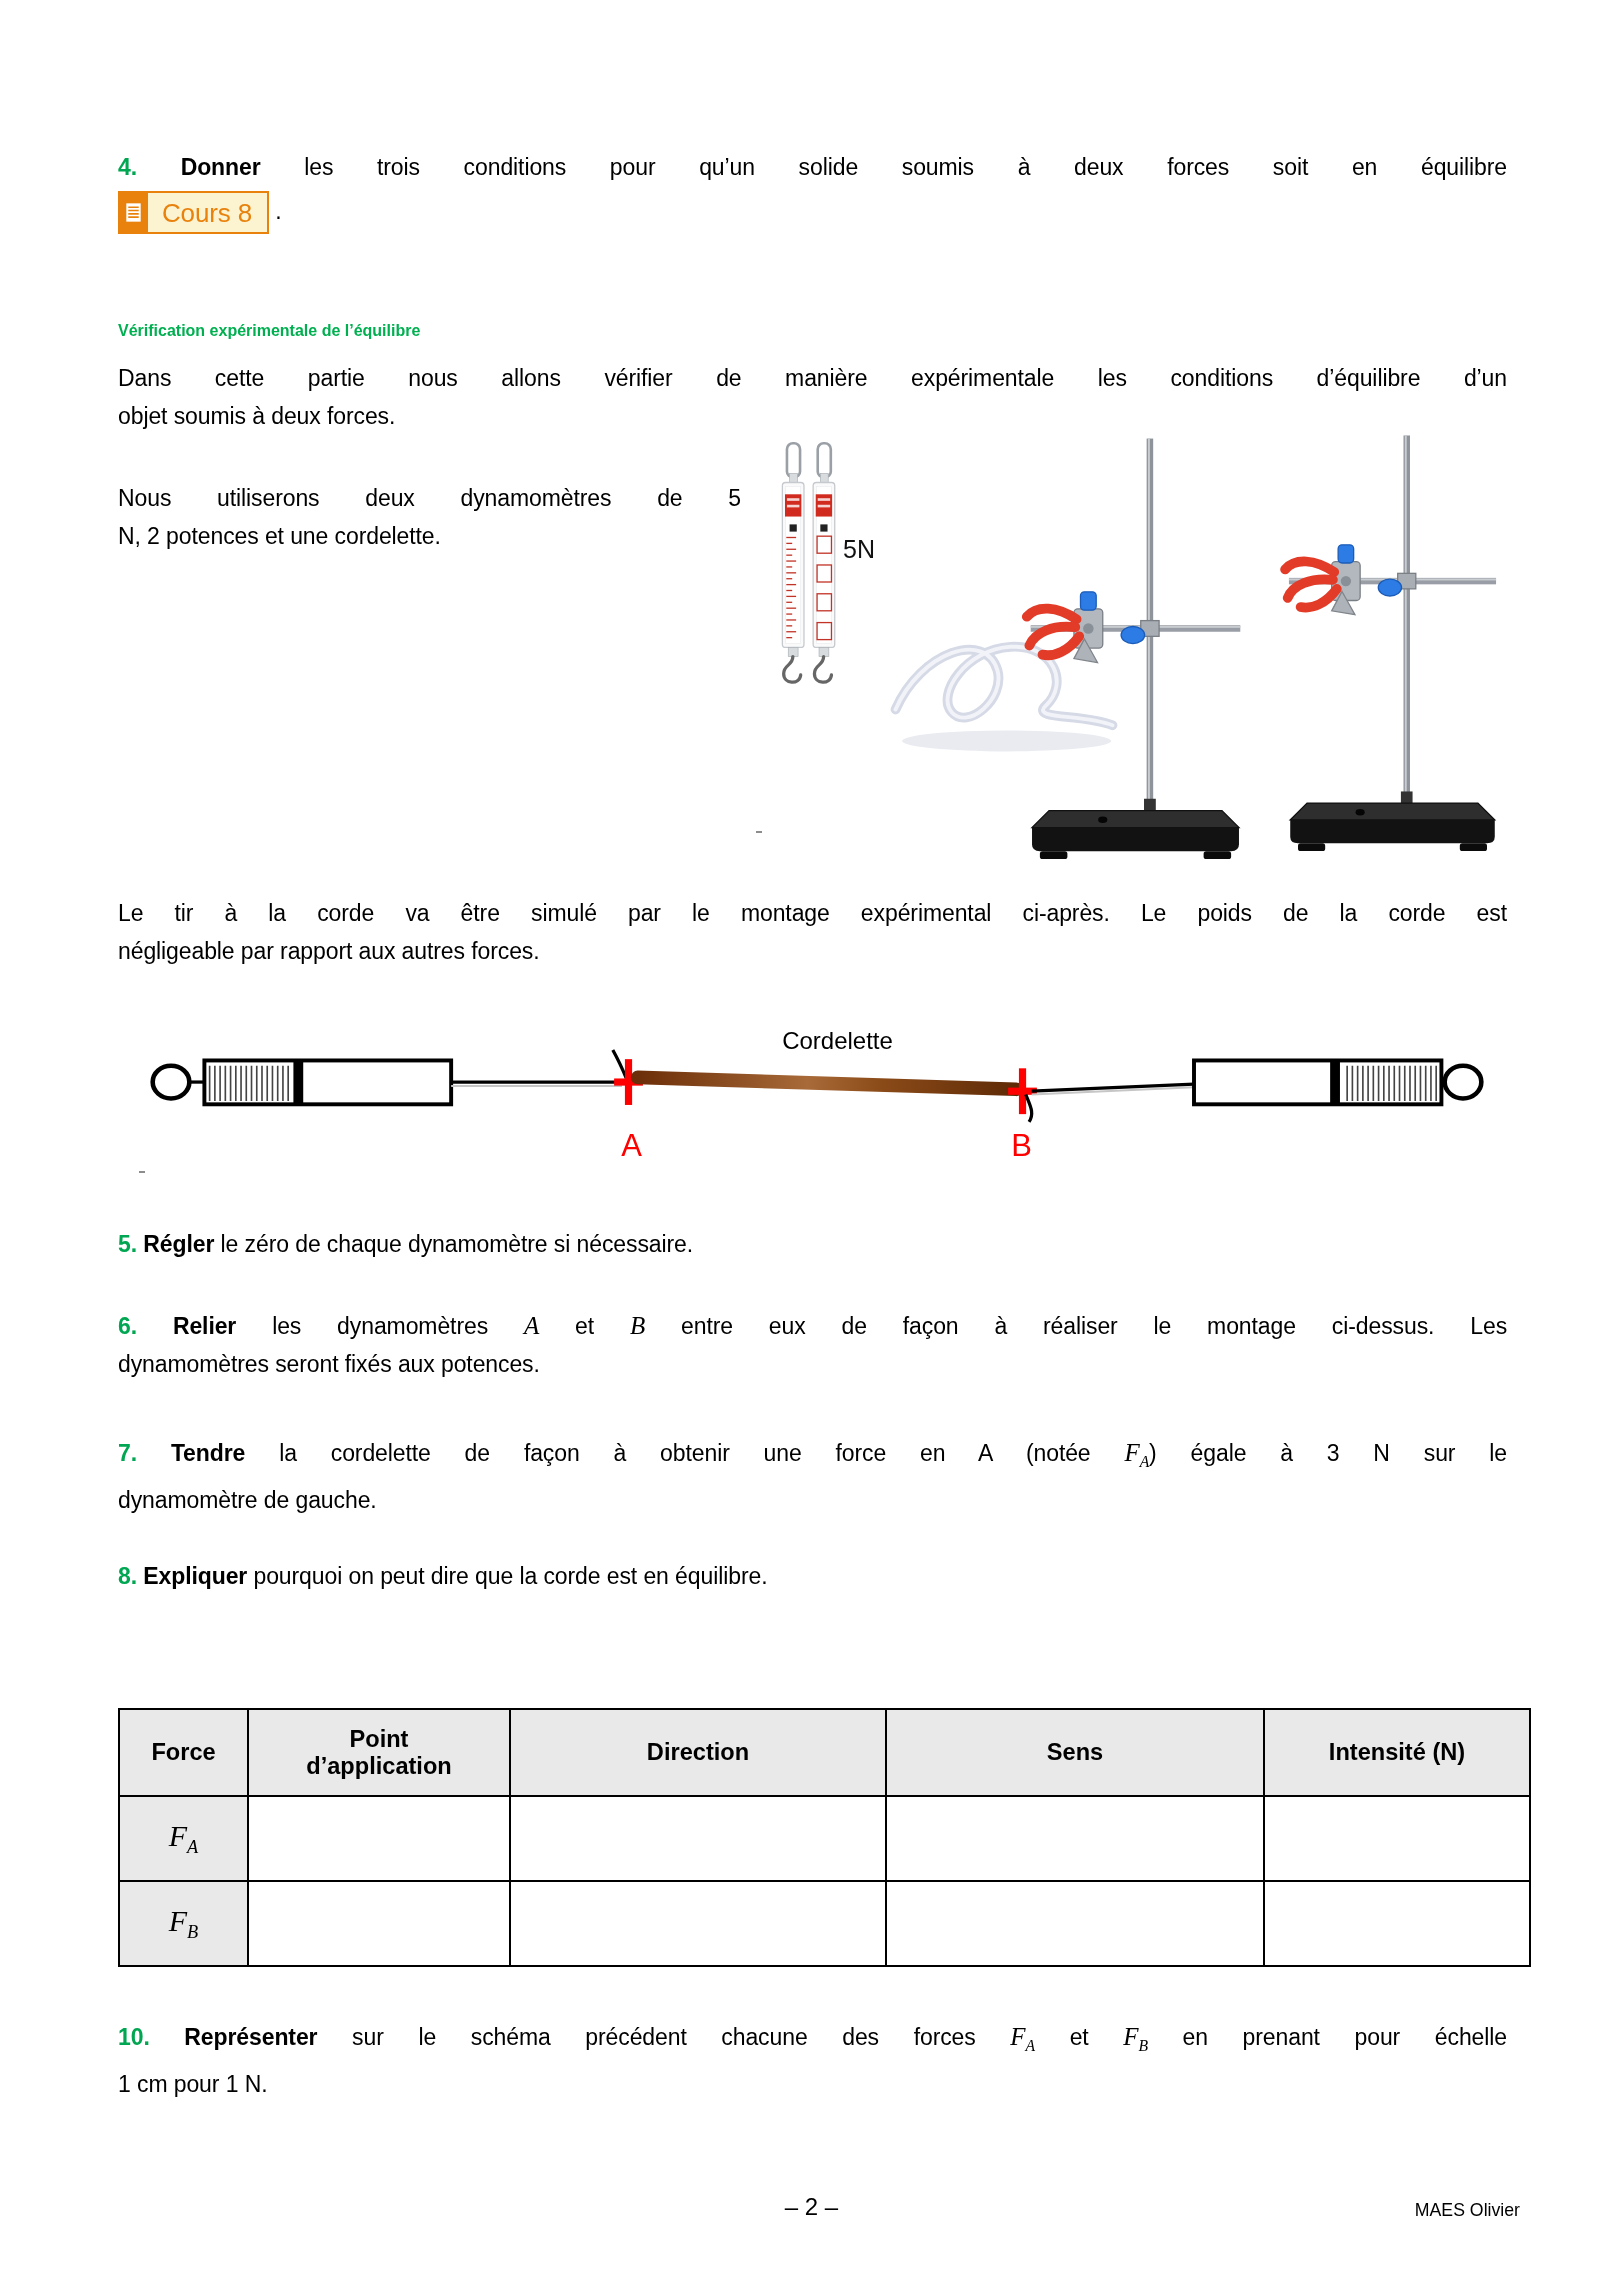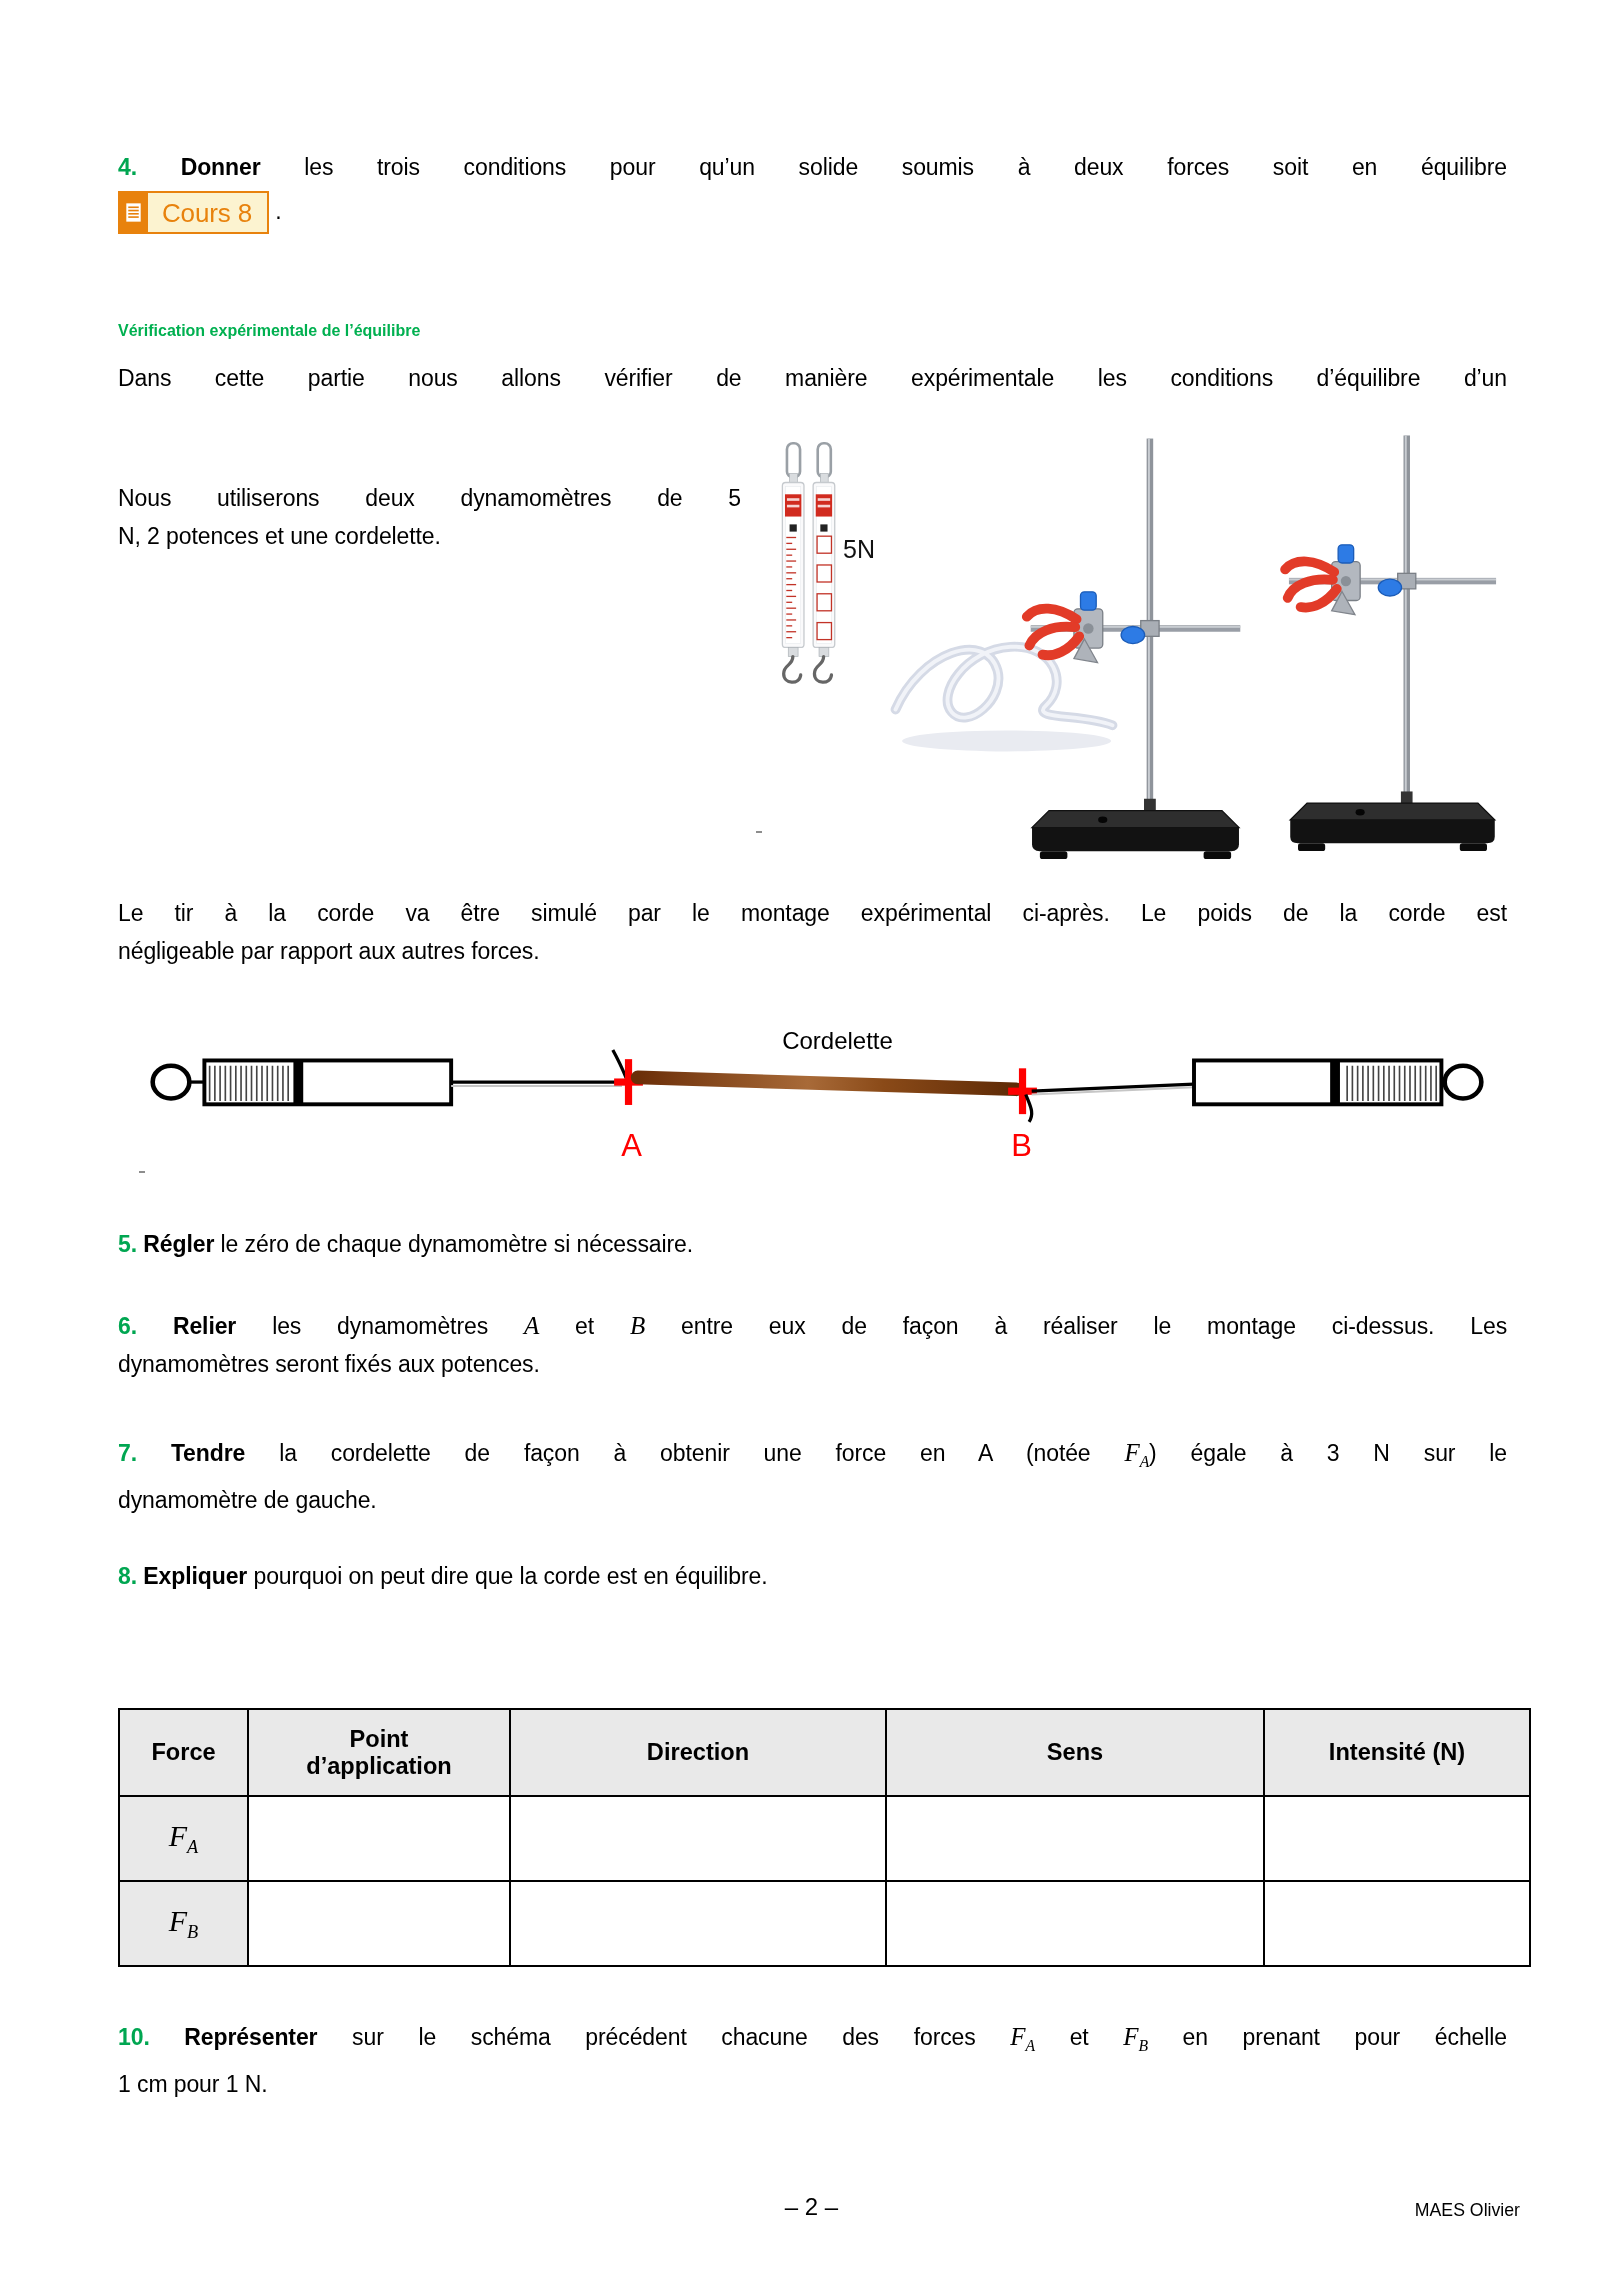--- a/index.html
+++ b/index.html
@@ -1,17 +1,17 @@
 <!DOCTYPE html>
 <html style="font-size:10.5px"><head>
 <meta charset="utf-8">
 <style>
   html,body{margin:0;padding:0;background:#ffffff;}
   .page{position:relative;width:1623px;height:2295px;background:#ffffff;overflow:hidden;
-        font-family:"Liberation Sans",sans-serif;color:#000;}
+        font-family:"Liberation Sans",sans-serif;color:#000;border-radius:30px;}
   .para{position:absolute;left:118px;width:1389px;font-size:23px;line-height:38px;
         letter-spacing:-0.1px;color:#000;}
   .ln{display:block;}
   .jfull{text-align:justify;text-align-last:justify;}
   .num{color:#00A651;font-weight:bold;}
   .vb{font-weight:bold;}
   .mathi{font-family:"Liberation Serif",serif;font-style:italic;font-size:25px;}
   .mathi sub{font-size:15.7px;font-style:italic;}
   .mv{font-family:"Liberation Serif",serif;font-style:italic;font-size:25px;}
   .heading{position:absolute;left:118px;top:322px;font-size:16px;font-weight:bold;color:#00B050;}
@@ -66,20 +66,21 @@
         </span>
         <span class="badge-text">Cours 8</span>
       </span><span class="badge-after">.</span>
     </div>
   </div>
 
   <div class="heading">Vérification expérimentale de l’équilibre</div>
 
   <div class="para" style="top:359px">
     <div class="ln jfull">Dans cette partie nous allons vérifier de manière expérimentale les conditions d’équilibre d’un</div>
+    <div class="ln">objet soumis à deux forces.</div>
   </div>
 
   <div class="para" style="top:479px;width:623px">
     <div class="ln jfull">Nous utiliserons deux dynamomètres de 5</div>
     <div class="ln">N, 2 potences et une cordelette.</div>
   </div>
 
   <svg class="abs" style="left:780px;top:438px" width="63" height="252" viewBox="0 0 95 385">
 
     <rect x="10" y="8" width="20" height="52" rx="9" fill="none" stroke="#9AA0A6" stroke-width="4"></rect>

